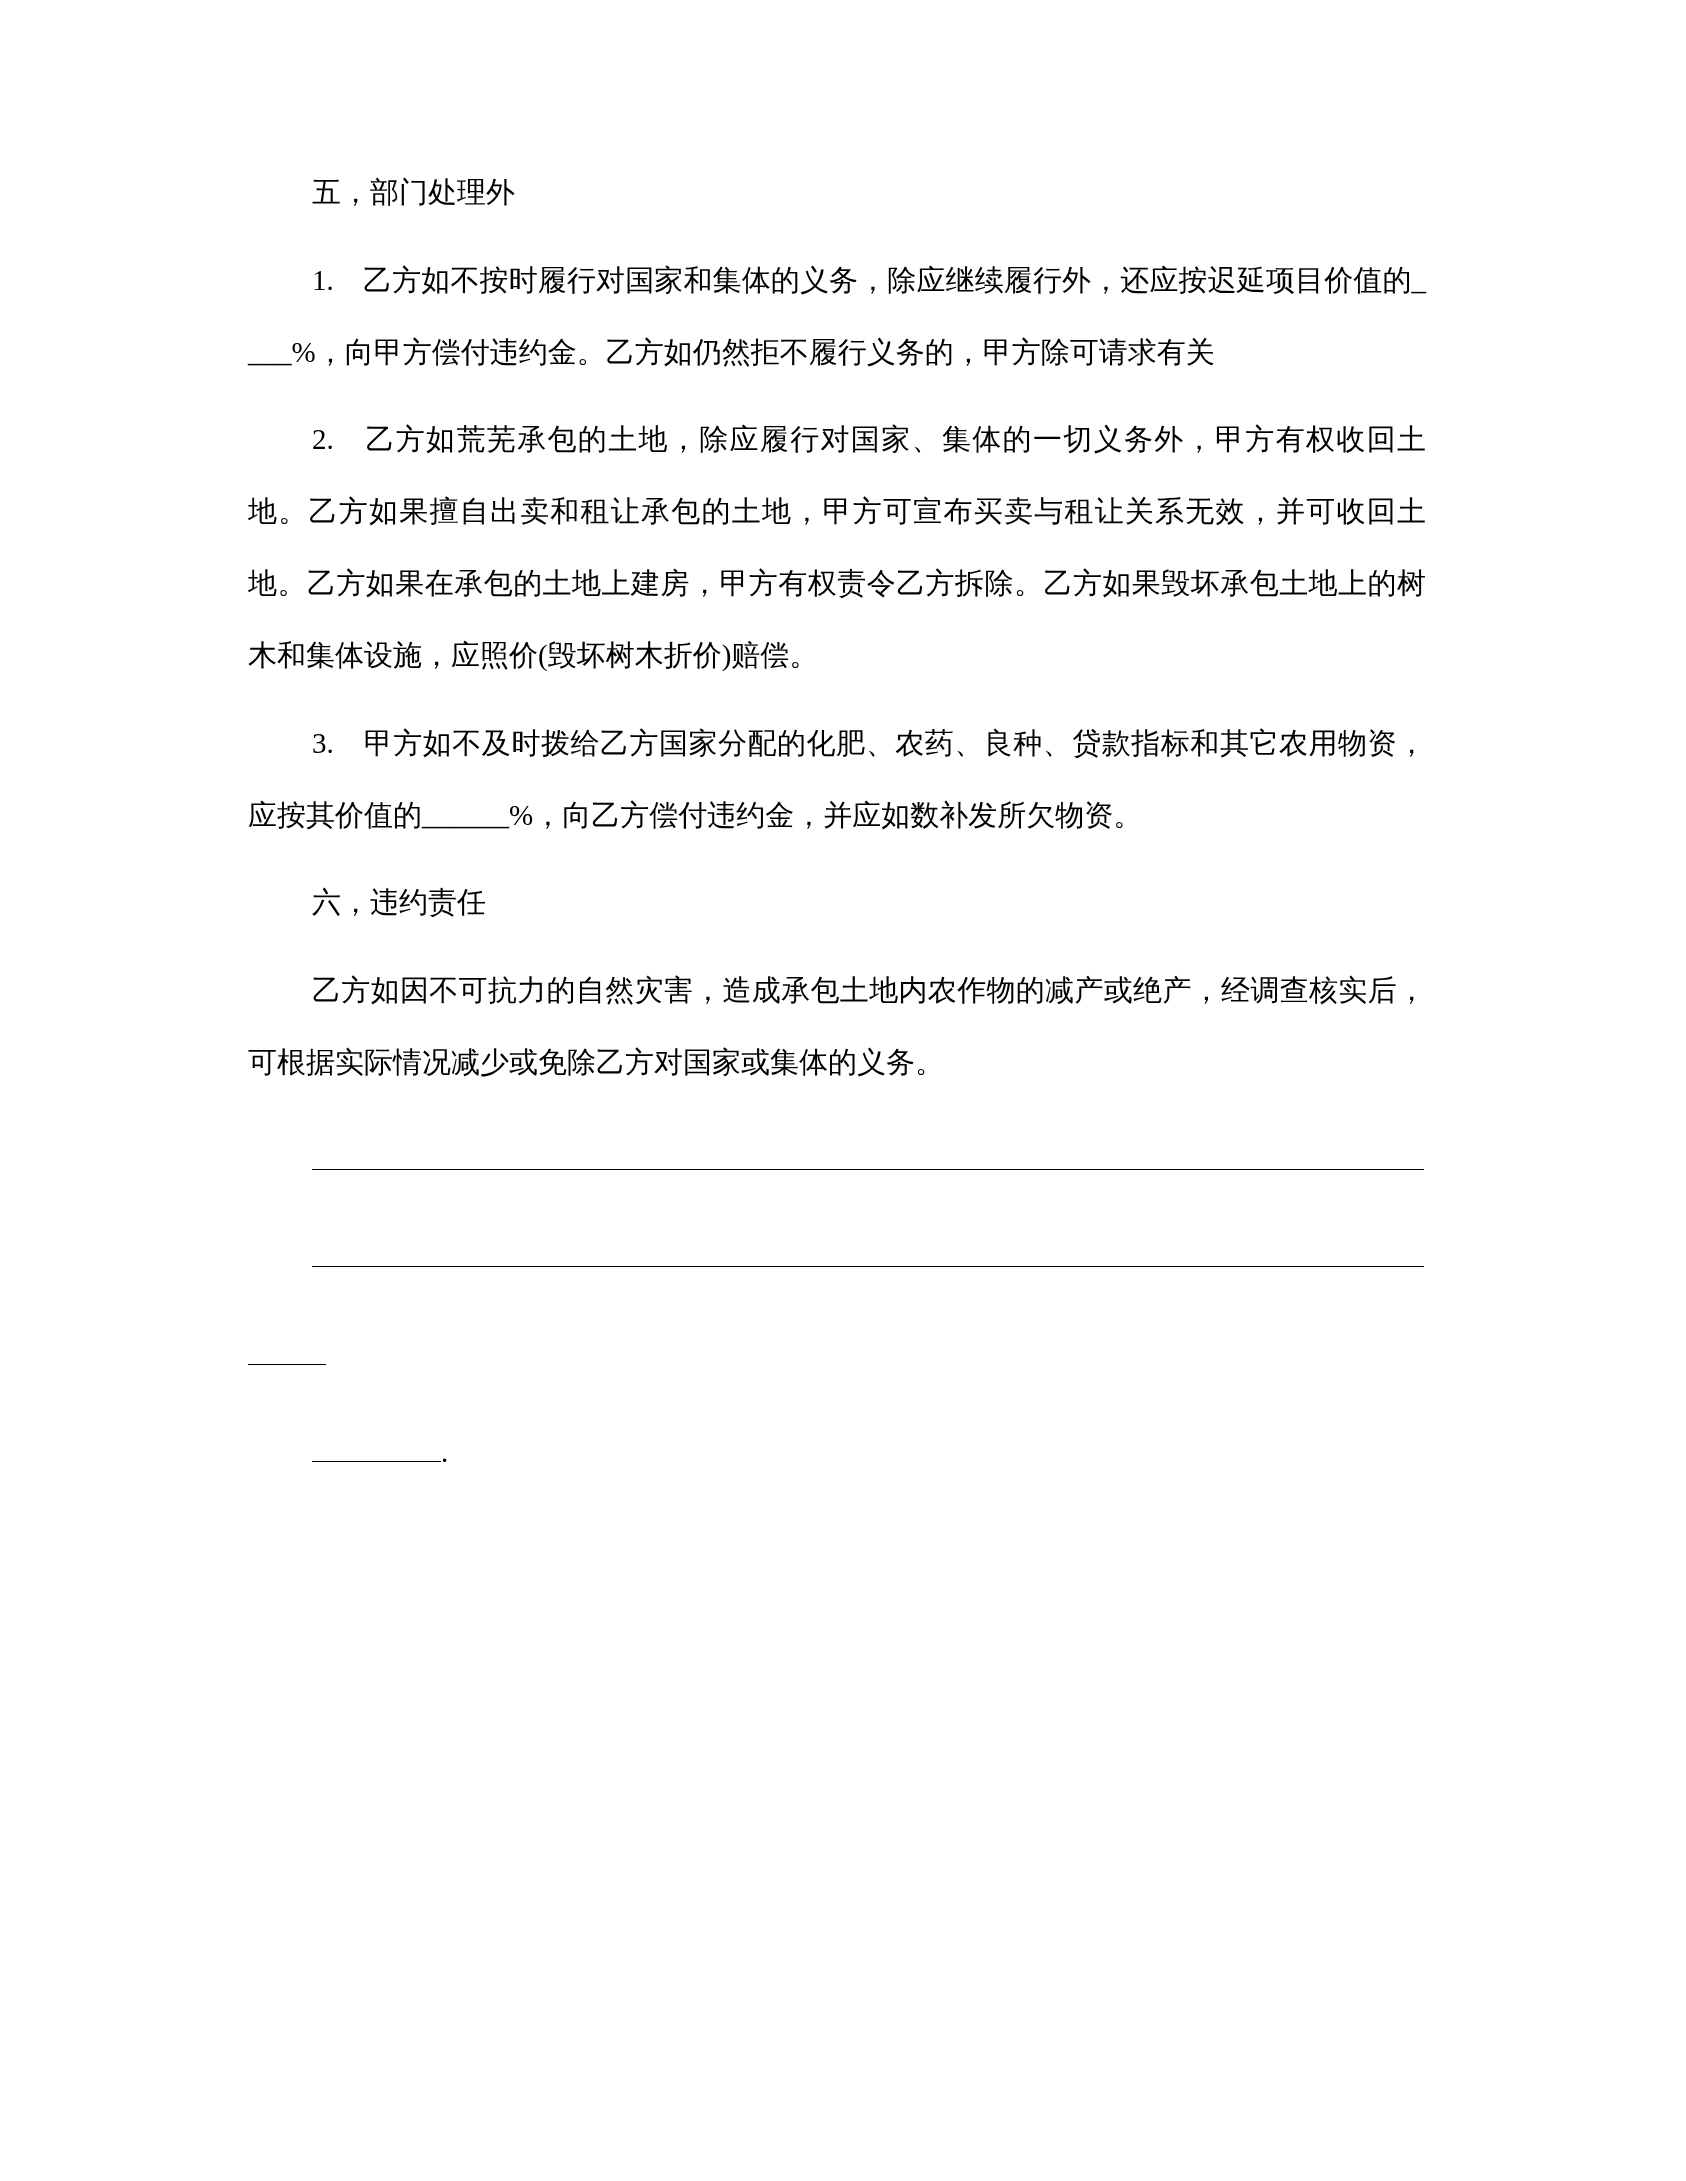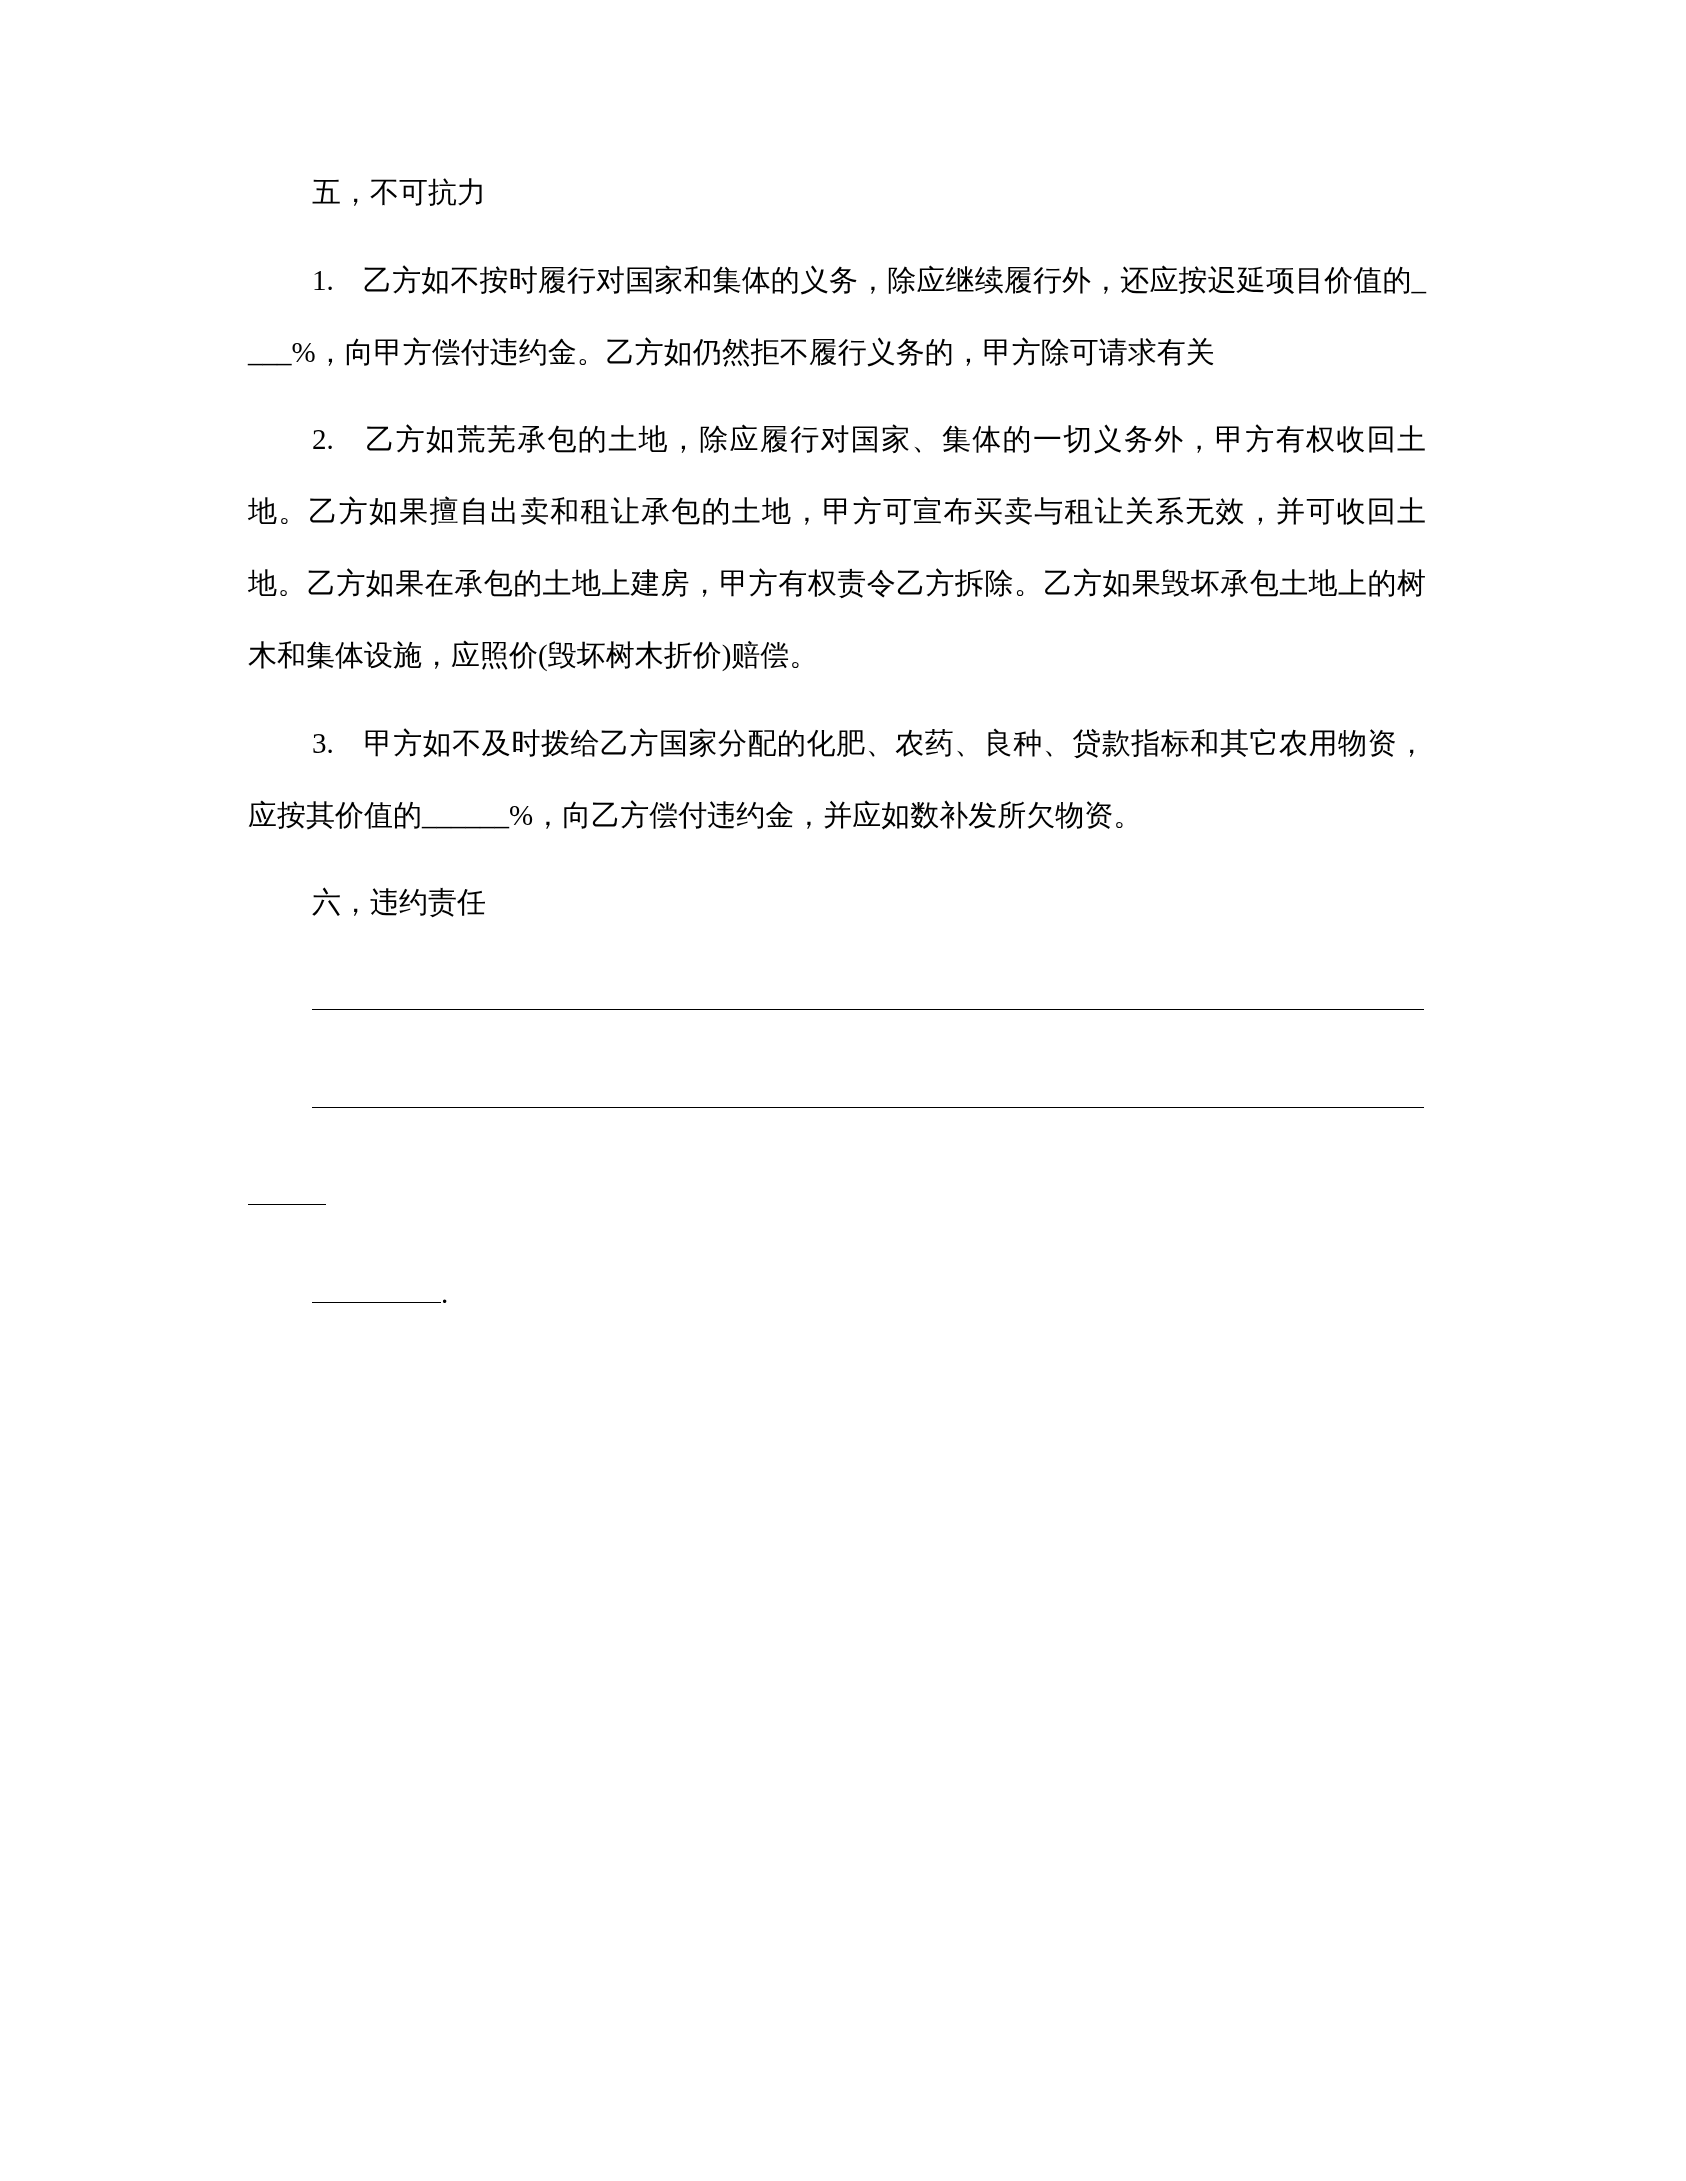--- a/index.html
+++ b/index.html
@@ -48,31 +48,32 @@
     margin-left: 64px;
     width: 129px;
   }
 </style>
 </head>
 <body>
 
 <div class="page">
 
 
-  <p class="para">五，不可抗力</p>
+  <p class="para">五，部门处理外</p>
 
   <p class="para">1.　乙方如不按时履行对国家和集体的义务，除应继续履行外，还应按迟延项目价值的____%，向甲方偿付违约金。乙方如仍然拒不履行义务的，甲方除可请求有关</p>
 
 
   <p class="para">2.　乙方如荒芜承包的土地，除应履行对国家、集体的一切义务外，甲方有权收回土地。乙方如果擅自出卖和租让承包的土地，甲方可宣布买卖与租让关系无效，并可收回土地。乙方如果在承包的土地上建房，甲方有权责令乙方拆除。乙方如果毁坏承包土地上的树木和集体设施，应照价(毁坏树木折价)赔偿。</p>
 
   <p class="para">3.　甲方如不及时拨给乙方国家分配的化肥、农药、良种、贷款指标和其它农用物资，应按其价值的______%，向乙方偿付违约金，并应如数补发所欠物资。</p>
 
   <p class="para">六，违约责任</p>
 
+  <p class="para">乙方如因不可抗力的自然灾害，造成承包土地内农作物的减产或绝产，经调查核实后，可根据实际情况减少或免除乙方对国家或集体的义务。</p>
 
 
   <div class="blank-row">
     <span class="blank blank-full"></span>
   </div>
 
   <div class="blank-row">
     <span class="blank blank-full"></span>
   </div>
 

